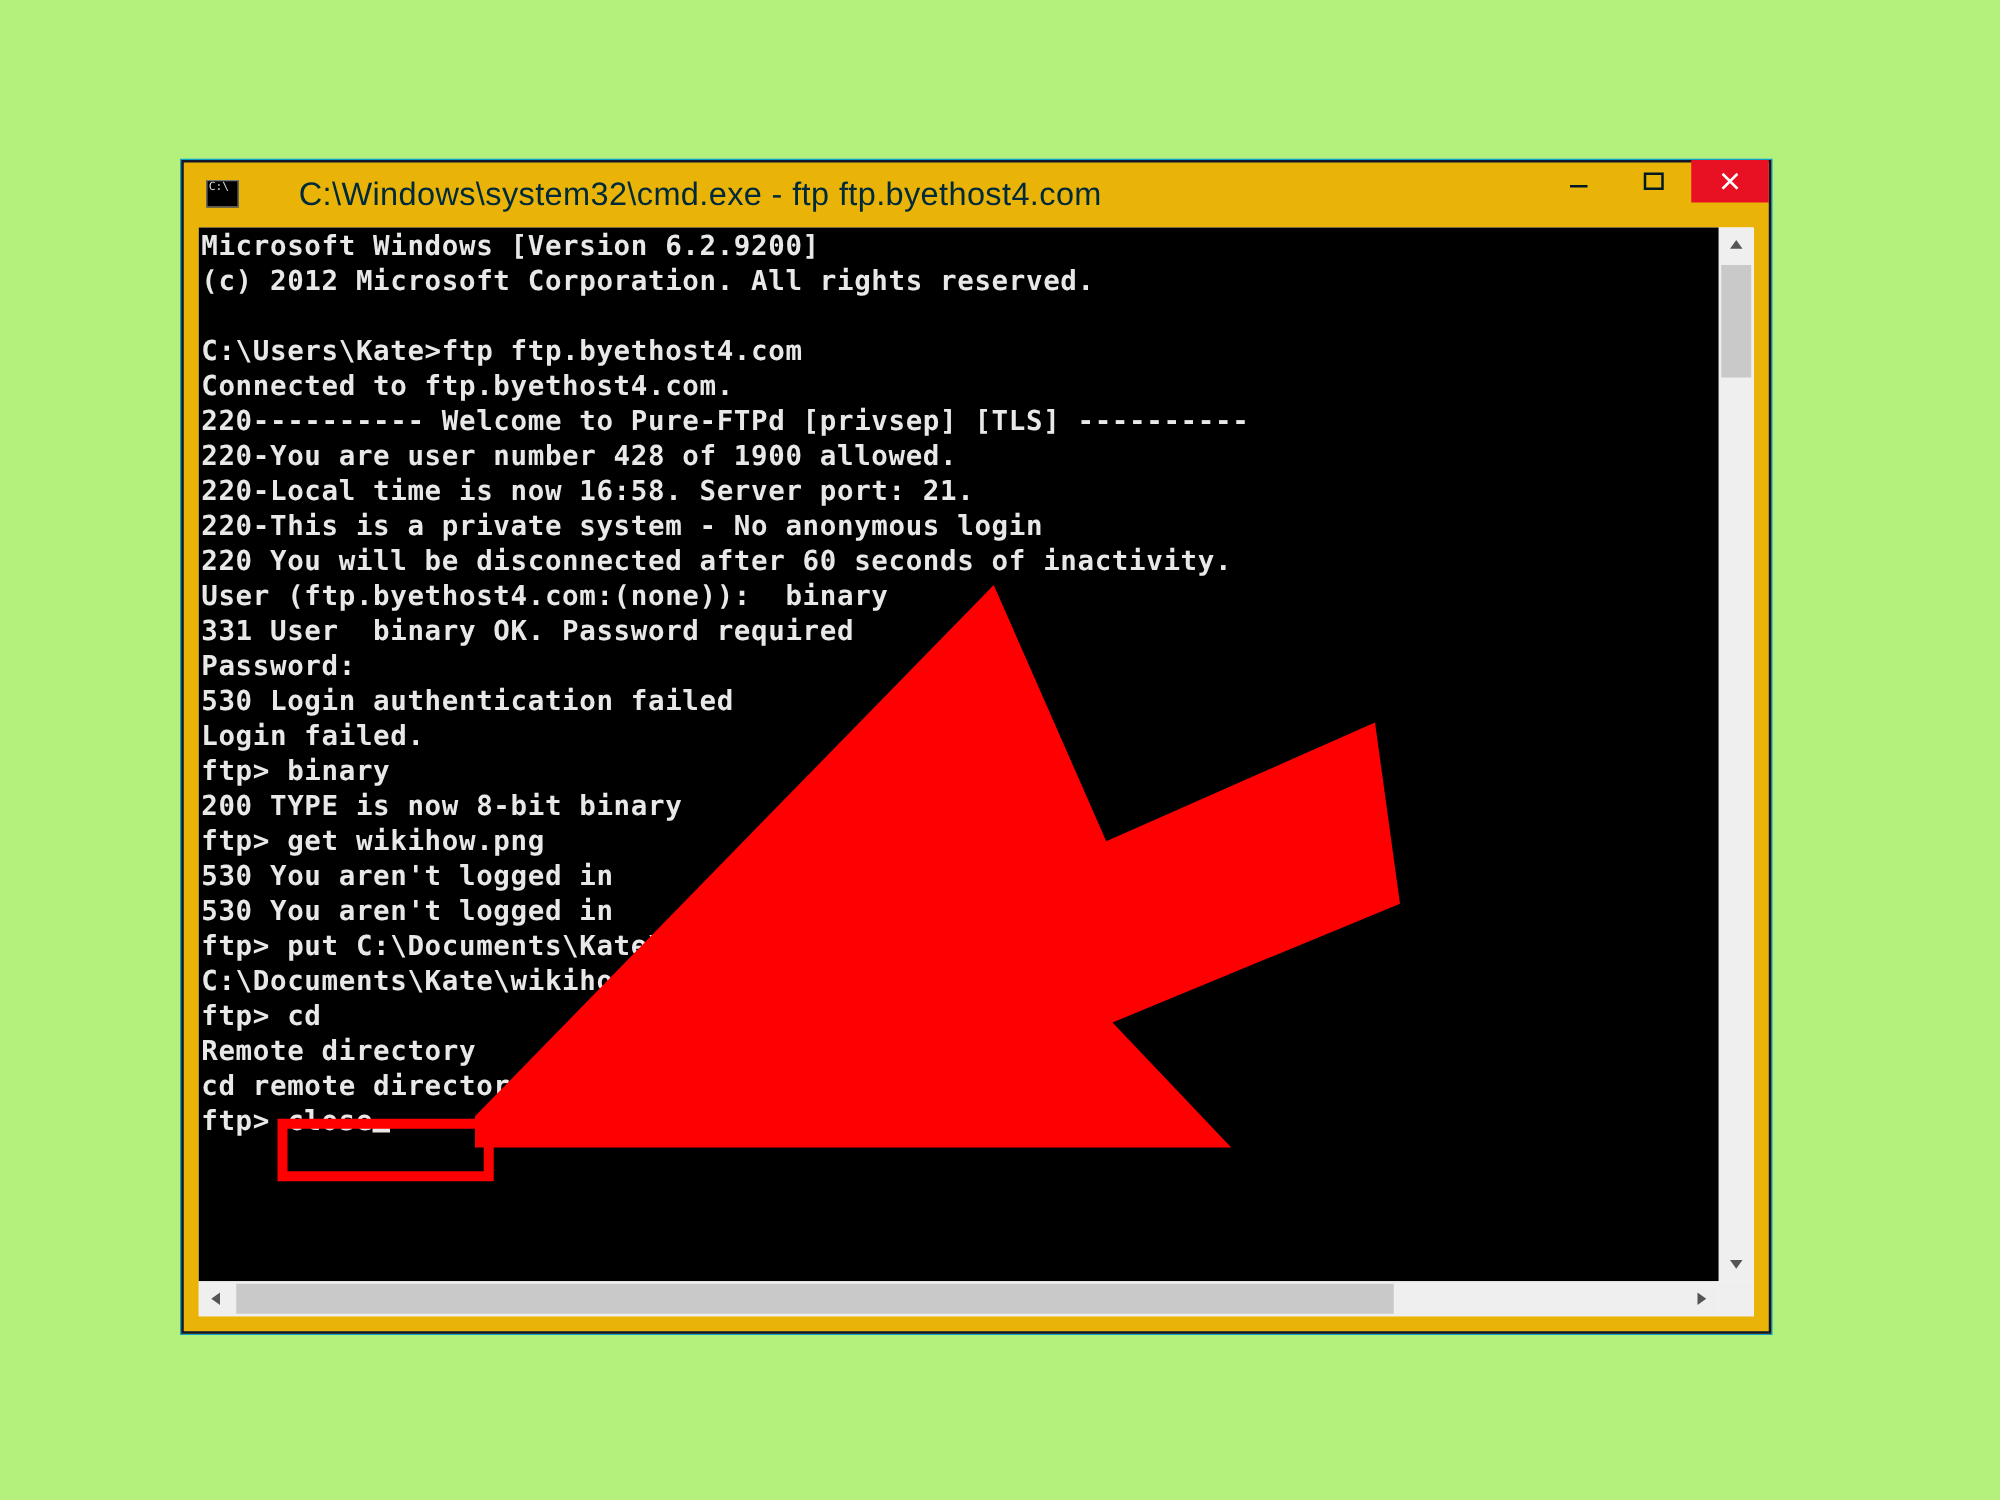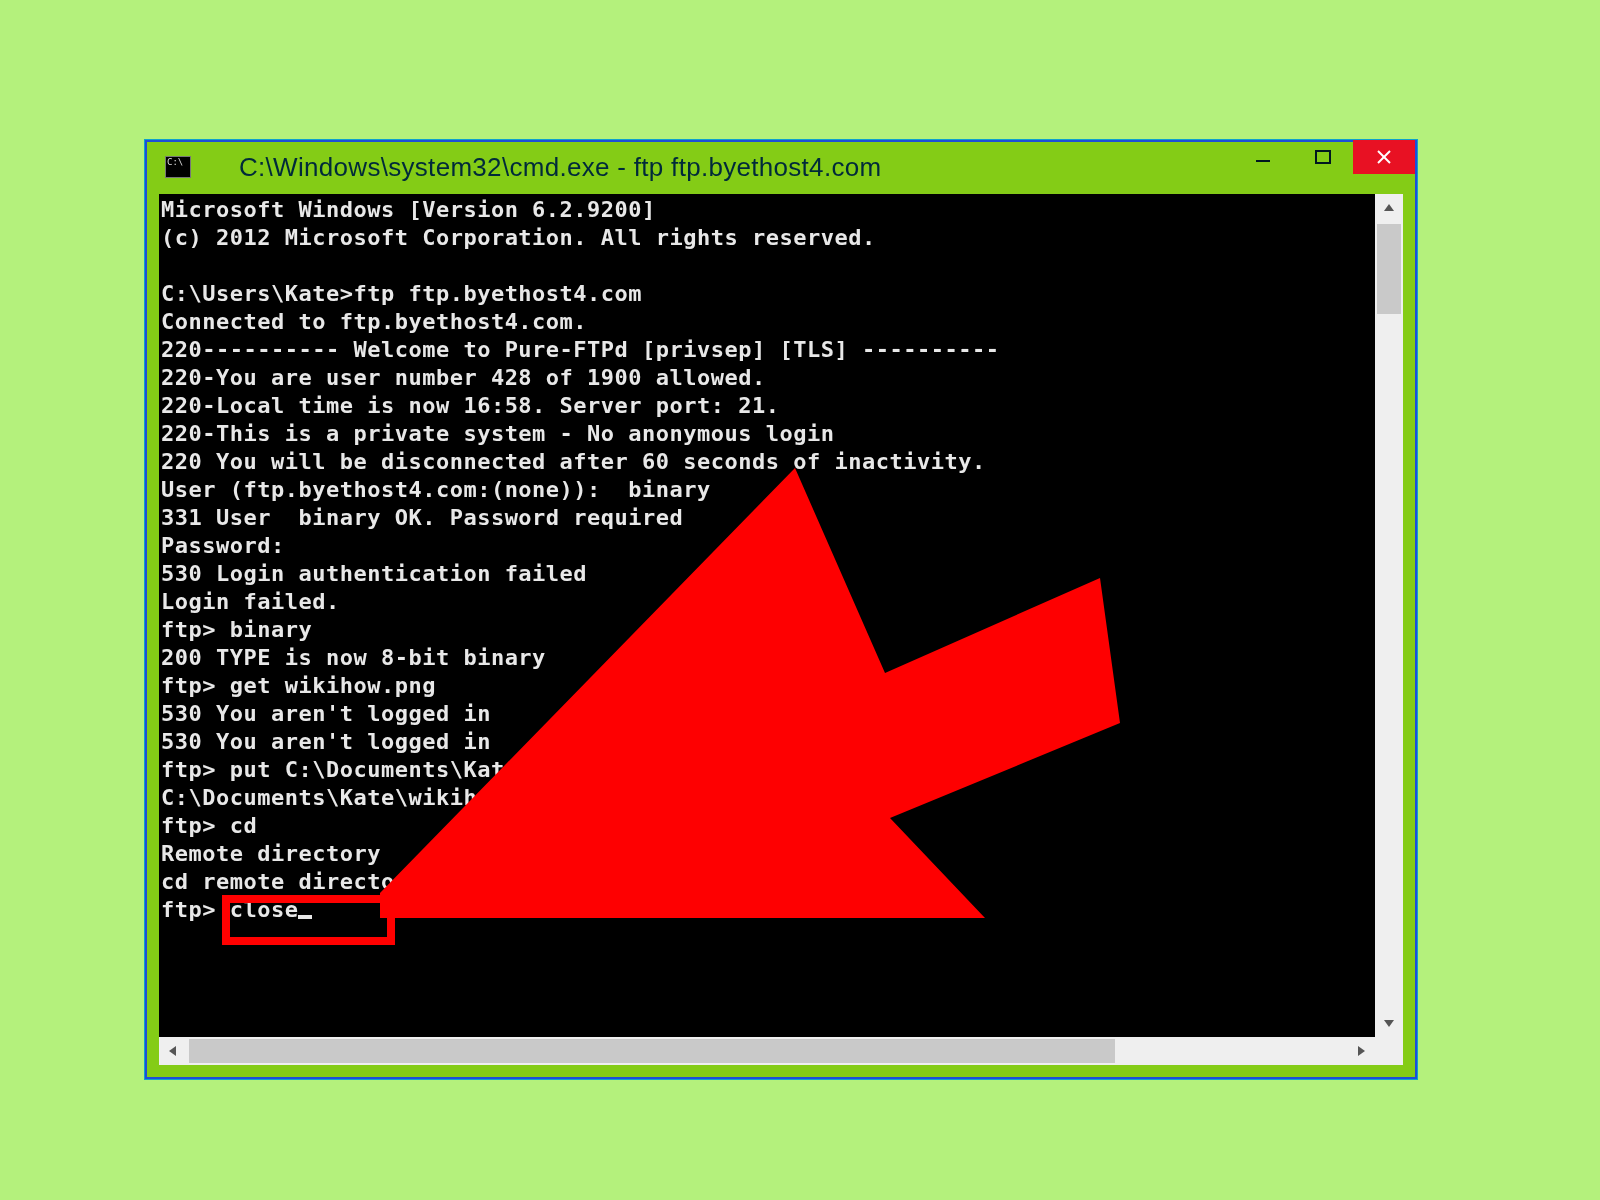--- a/index.html
+++ b/index.html
@@ -12,25 +12,25 @@
     overflow: hidden;
   }
   .stage {
     width: 1600px;
     height: 1200px;
     position: relative;
   }
   .window {
     position: absolute;
     left: 145px;
-    top: 140px;
+    top: 128px;
     width: 1268px;
     height: 935px;
-    background: #84cc16;
-    border: 2px solid #1d4ed8;
+    background: #eab308;
+    border: 2px solid #0f172a;
     box-shadow: 0 0 0 1px #0ea0cc;
   }
   
   .titlebar {
     height: 50px;
     display: flex;
     align-items: center;
     position: relative;
   }
   .title-icon {

